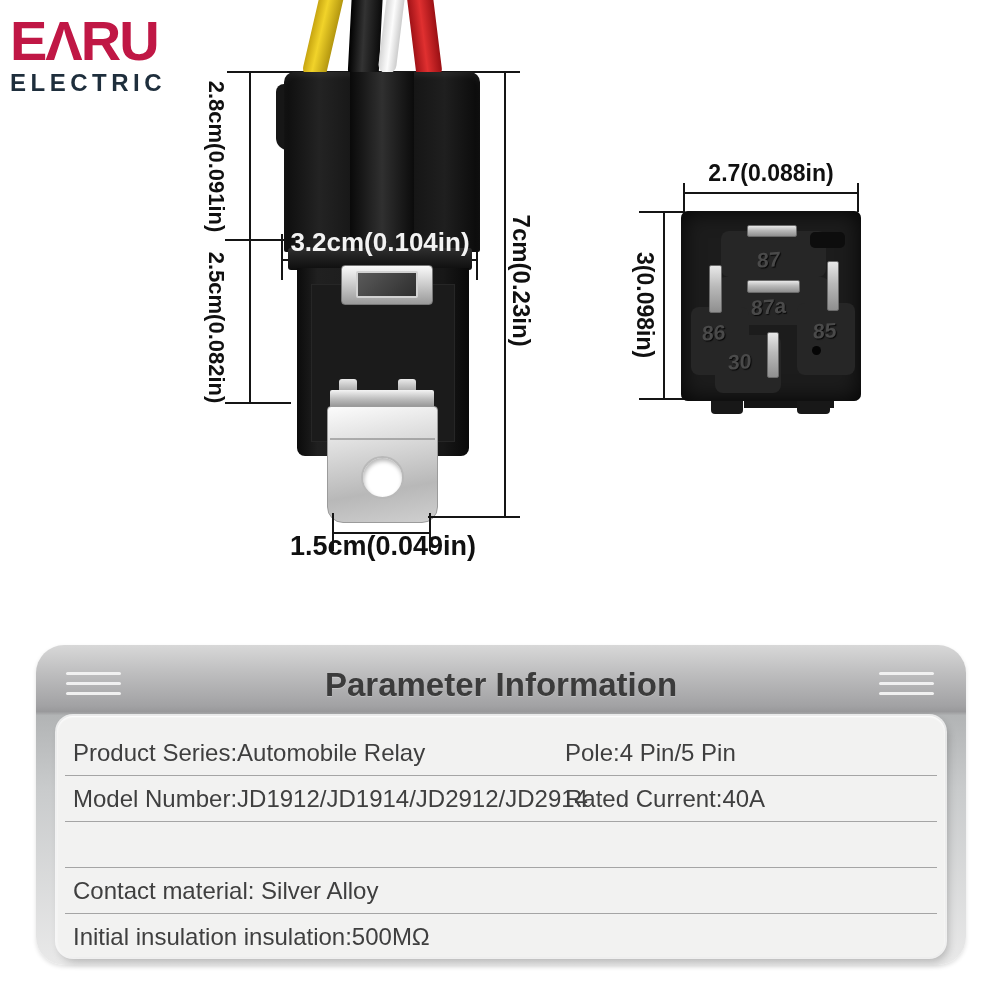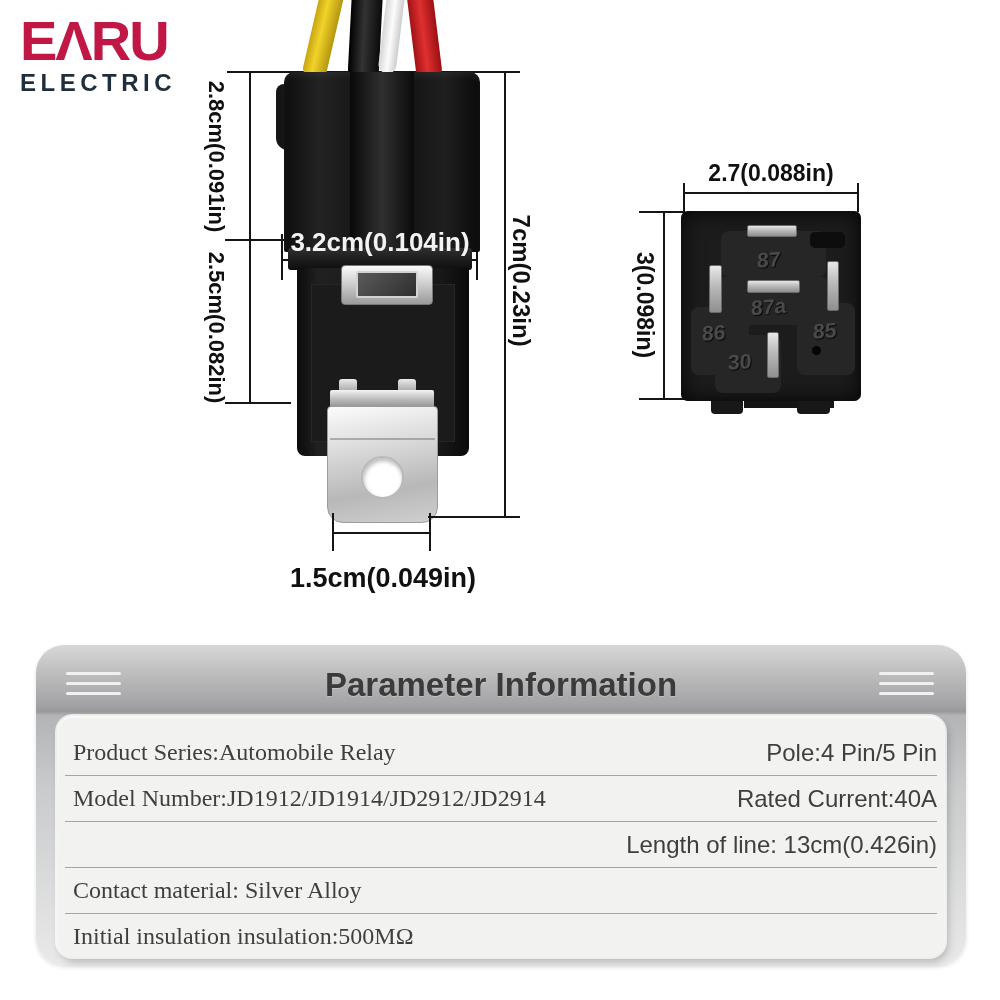--- a/index.html
+++ b/index.html
@@ -57,29 +57,29 @@
   .panel-body{
     position:absolute;left:57px;top:716px;width:888px;height:241px;border-radius:16px;
     background:#f2f2f1;z-index:3;box-sizing:border-box;padding-top:14px;
     box-shadow:0 0 0 2px rgba(255,255,255,0.75),3px 5px 9px rgba(0,0,0,0.22),inset 0 1px 2px #ffffff;
   }
   .spec-row{
     display:flex;height:45px;line-height:45px;margin:0 8px;
     font-size:24px;color:#3f3f3f;white-space:nowrap;
   }
   .spec-row.sep{border-bottom:1px solid #a5a5a5;}
-  .spec-left{width:500px;padding-left:8px;box-sizing:border-box;font-family:Liberation Serif, serif;}
-  .spec-right{flex:1;text-align:right;}
+  .spec-left{width:500px;padding-left:8px;box-sizing:border-box;}
+  .spec-right{flex:1;}
 </style>
 </head>
 <body>
 
 <div class="stage">
 
-  <div class="abs" style="left:10px;top:16px;margin-left:10px;">
+  <div class="abs" style="left:10px;top:16px;">
     <div class="logo-main">EΛRU</div>
     <div class="logo-sub">ELECTRIC</div>
   </div>
 
   <div class="wire" style="left:312px;top:-20px;width:24px;height:100px;transform:rotate(13deg);background:linear-gradient(90deg,#c7a511,#f1d32a 40%,#b3960f);"></div>
   <div class="wire" style="left:350px;top:-20px;width:31px;height:100px;transform:rotate(3deg);background:linear-gradient(90deg,#000000,#333333 45%,#0a0a0a);"></div>
   <div class="wire" style="left:383px;top:-18px;width:18px;height:92px;transform:rotate(7deg);background:linear-gradient(90deg,#d6d6d6,#fcfcfc 50%,#cccccc);"></div>
   <div class="wire" style="left:411px;top:-20px;width:26px;height:100px;transform:rotate(-7deg);background:linear-gradient(90deg,#a01217,#e03030 45%,#9a1014);"></div>
 
   <div class="line" style="left:227px;top:71px;width:293px;height:2px;"></div>
@@ -92,21 +92,21 @@
   <div class="line" style="left:504px;top:71px;width:2px;height:447px;"></div>
   <div class="line top" style="left:428px;top:516px;width:92px;height:2px;"></div>
   <div class="line top" style="left:333px;top:532px;width:98px;height:2px;"></div>
   <div class="line top" style="left:332px;top:513px;width:2px;height:38px;"></div>
   <div class="line top" style="left:429px;top:513px;width:2px;height:38px;"></div>
 
   <div class="dim-label rot90" style="left:131px;top:145px;width:170px;font-size:22px;">2.8cm(0.091in)</div>
   <div class="dim-label rot90" style="left:131px;top:316px;width:170px;font-size:22px;">2.5cm(0.082in)</div>
   <div class="dim-label" style="left:270px;top:229px;width:220px;font-size:26px;color:#f2f2f2;z-index:5;">3.2cm(0.104in)</div>
   <div class="dim-label rot90" style="left:446px;top:268px;width:150px;font-size:24px;">7cm(0.23in)</div>
-  <div class="dim-label" style="left:263px;top:564px;width:240px;font-size:27px;">1.5cm(0.049in)</div>
+  <div class="dim-label" style="left:263px;top:532px;width:240px;font-size:27px;">1.5cm(0.049in)</div>
 
   <div class="blackpart" style="left:276px;top:84px;width:16px;height:66px;background:#161616;border-radius:8px 0 0 12px;"></div>
   <div class="blackpart" style="left:284px;top:72px;width:196px;height:180px;border-radius:10px 10px 2px 2px;background:linear-gradient(90deg,#0d0d0d,#232323 18%,#141414 40%,#101010 48%,#292929 52%,#131313 62%,#1f1f1f 82%,#0a0a0a);box-shadow:inset 0 4px 6px rgba(255,255,255,0.06);"></div>
   <div class="blackpart" style="left:350px;top:72px;width:64px;height:180px;background:linear-gradient(90deg,#090909,#303030 50%,#0b0b0b);"></div>
   <div class="blackpart" style="left:288px;top:248px;width:184px;height:22px;background:linear-gradient(180deg,#2f2f2f,#0d0d0d);border-radius:3px;"></div>
   <div class="blackpart" style="left:297px;top:268px;width:172px;height:188px;border-radius:0 0 8px 8px;background:linear-gradient(90deg,#0b0b0b,#202020 12%,#171717 85%,#090909);"></div>
   <div class="blackpart" style="left:311px;top:284px;width:144px;height:158px;background:#1b1b1b;border:1px solid #262626;box-sizing:border-box;"></div>
   <div class="metal" style="left:341px;top:265px;width:92px;height:40px;background:linear-gradient(180deg,#fafafa,#9a9a9a);border:1px solid #777;border-radius:4px;box-sizing:border-box;"></div>
   <div class="metal" style="left:356px;top:271px;width:62px;height:27px;background:linear-gradient(135deg,#5a5a5a,#2e2e2e);border:2px solid #d2d2d2;border-radius:2px;box-sizing:border-box;"></div>
   <div class="metal" style="left:339px;top:379px;width:18px;height:14px;background:linear-gradient(180deg,#eaeaea,#9f9f9f);border-radius:3px 3px 0 0;"></div>
@@ -166,21 +166,20 @@
   <div class="panel-body">
     <div class="spec-row sep">
       <div class="spec-left">Product Series:Automobile Relay</div>
       <div class="spec-right">Pole:4 Pin/5 Pin</div>
     </div>
     <div class="spec-row sep">
       <div class="spec-left">Model Number:JD1912/JD1914/JD2912/JD2914</div>
       <div class="spec-right">Rated Current:40A</div>
     </div>
     <div class="spec-row sep">
-      <div class="spec-right">Length of line: 13cm(0.426in)</div>
     </div>
     <div class="spec-row sep">
       <div class="spec-left">Contact material: Silver Alloy</div>
     </div>
     <div class="spec-row">
       <div class="spec-left">Initial insulation insulation:500MΩ</div>
     </div>
   </div>
 
 </div>

